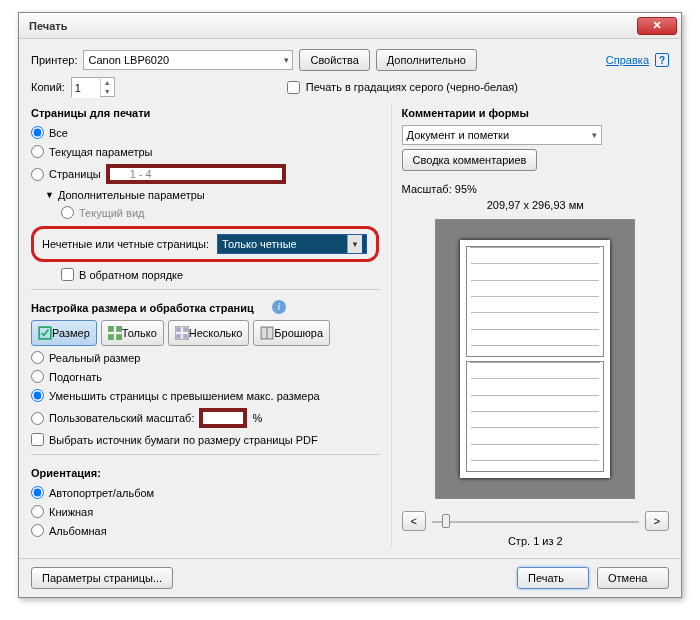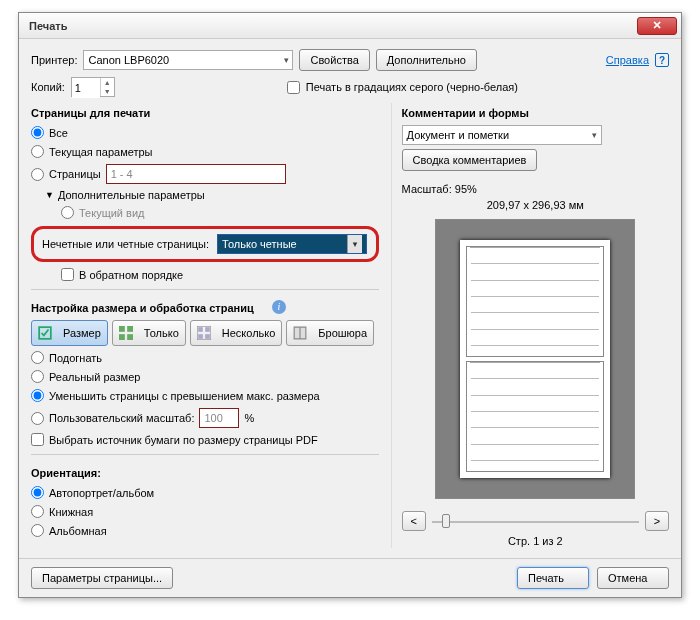--- a/index.html
+++ b/index.html
@@ -4,21 +4,21 @@
 <style>
 * { box-sizing: border-box; margin: 0; padding: 0; font-family: "Segoe UI", Tahoma, sans-serif; font-size: 11px; }
 body { background: #fff; width: 700px; height: 620px; position: relative; }
 .dialog { position: absolute; top: 12px; left: 18px; width: 664px; height: 586px; background: #f0f0f0; border: 1px solid #888; box-shadow: 2px 2px 6px rgba(0,0,0,0.3); display: flex; flex-direction: column; }
 .titlebar { height: 26px; background: linear-gradient(#fdfdfd, #e8e8e8); border-bottom: 1px solid #ccc; display: flex; align-items: center; padding: 0 4px 0 10px; }
 .titlebar .title { flex: 1; font-weight: bold; color: #333; }
 .closebtn { width: 40px; height: 18px; background: linear-gradient(#e07070, #c83030); border: 1px solid #a02020; border-radius: 3px; display: flex; align-items: center; justify-content: center; color: #fff; font-weight: bold; cursor: pointer; }
 .body { flex: 1; padding: 10px 12px; display: flex; flex-direction: column; gap: 6px; }
 .row { display: flex; align-items: center; gap: 6px; }
 .lbl { color: #000; }
-select, input[type=text] { background: #fff; border: 1px solid #7f1d1d; padding: 2px 4px; height: 20px; }
+select, input[type=text] { background: #fff; border: 4px solid #7f1d1d; padding: 2px 20px; height: 20px; }
 .dropdown { position: relative; display: inline-flex; align-items: center; background: #fff; border: 1px solid #aaa; height: 20px; padding: 0 18px 0 4px; }
 .dropdown::after { content: "▾"; position: absolute; right: 4px; color: #555; font-size: 9px; }
 .btn { background: linear-gradient(#fdfdfd, #e4e4e4); border: 1px solid #888; border-radius: 3px; padding: 2px 10px; height: 22px; cursor: pointer; display: inline-flex; align-items: center; gap: 4px; }
 .btn.primary { box-shadow: 0 0 3px #7eb4ea; border-color: #5a8ac6; }
 .spinner { display: inline-flex; border: 1px solid #aaa; background: #fff; height: 20px; }
 .spinner input { border: none; width: 28px; text-align: left; padding: 0 3px; }
 .spinner .arrows { display: flex; flex-direction: column; width: 14px; border-left: 1px solid #ccc; }
 .spinner .arrows span { flex: 1; font-size: 7px; text-align: center; line-height: 9px; color: #666; cursor: pointer; }
 .link { color: #0066cc; text-decoration: underline; cursor: pointer; }
 .helpq { width: 14px; height: 14px; border: 1px solid #0066cc; border-radius: 2px; color: #0066cc; font-weight: bold; display: inline-flex; align-items: center; justify-content: center; font-size: 10px; }
@@ -30,21 +30,21 @@
 .radio-row input { margin: 0; }
 .indent { margin-left: 14px; }
 .disclosure { display: inline-flex; align-items: center; gap: 4px; cursor: pointer; }
 .disclosure .tri { font-size: 9px; }
 .highlight-box { border: 3px solid #d02020; border-radius: 12px; padding: 5px 8px; display: flex; align-items: center; gap: 8px; margin: 2px 0; }
 .oddeven-select { background: #0c4a6e; color: #fff; border: 1px solid #2a5aa6; height: 20px; display: inline-flex; align-items: center; padding: 0 18px 0 4px; position: relative; width: 150px; }
 .oddeven-select::after { content: "▾"; position: absolute; right: 4px; color: #333; font-size: 9px; background: #e4e4e4; width: 14px; text-align: center; border-left: 1px solid #999; height: 100%; line-height: 18px; top:0; }
 .check-row { display: flex; align-items: center; gap: 5px; }
 hr.sep { border: none; border-top: 1px solid #ccc; margin: 4px 0; }
 .sizing-tabs { display: flex; gap: 4px; }
-.tabbtn { border: 1px solid #999; border-radius: 3px; padding: 4px 6px; background: linear-gradient(#fdfdfd,#e4e4e4); display: inline-flex; align-items: center; gap: 11px; cursor: pointer; height: 26px; }
+.tabbtn { border: 1px solid #999; border-radius: 3px; padding: 4px 6px; background: linear-gradient(#fdfdfd,#e4e4e4); display: inline-flex; align-items: center; gap: 0; cursor: pointer; height: 26px; }
 .tabbtn.active { background: linear-gradient(#d8e8f8,#b8d4f0); border-color: #5a8ac6; }
 .tabicon { width: 14px; height: 14px; display: inline-block; }
 .info-i { width: 14px; height: 14px; border-radius: 50%; background: #6aa0e0; color: #fff; text-align: center; line-height: 14px; font-style: italic; font-family: serif; font-size: 10px; }
 .preview { border: 1px solid #888; background: #808080; height: 280px; width: 200px; margin: 4px auto; padding: 20px 24px; display: flex; align-items: center; justify-content: center; }
 .preview .page { background: #fff; width: 100%; height: 100%; box-shadow: 0 0 4px #000; padding: 6px; display: flex; flex-direction: column; gap: 4px; }
 .doc { border: 1px solid #888; flex: 1; position: relative; }
 .doc::before, .doc::after { content: ""; position: absolute; left: 3px; right: 3px; border-top: 1px solid #aaa; }
 .doc .ln { position: absolute; left: 4px; right: 4px; height: 1px; background: #bbb; }
 .navrow { display: flex; align-items: center; justify-content: space-between; gap: 6px; margin-top: 4px; }
 .navbtn { width: 24px; height: 20px; border: 1px solid #999; background: linear-gradient(#fdfdfd,#e4e4e4); border-radius: 3px; text-align: center; line-height: 18px; cursor: pointer; }
@@ -161,25 +161,25 @@
             </div>
           <div class="tabbtn">
               <svg class="tabicon" viewBox="0 0 12 12">
                 <path d="M1 1h5v10H1zM6 1h5v10H6z" fill="#ddd" stroke="#888"></path>
               </svg>
               <span>Брошюра</span>
             </div>
         </div>
         <label class="radio-row">
             <input type="radio" name="sz" style="">
+            <span>Реальный размер</span>
+          </label>
+        <label class="radio-row">
+            <input type="radio" name="sz" style="">
             <span>Подогнать</span>
-          </label>
-        <label class="radio-row">
-            <input type="radio" name="sz" style="">
-            <span>Реальный размер</span>
           </label>
         <label class="radio-row">
             <input type="radio" name="sz" checked="" style="">
             <span>Уменьшить страницы с превышением макс. размера</span>
           </label>
         <label class="radio-row">
             <input type="radio" name="sz" style="">
             <span>Пользовательский масштаб:</span>
           <input type="text" style="width: 40px; color: rgb(136, 136, 136);" class="disabled" value="100">
             <span>%</span>

